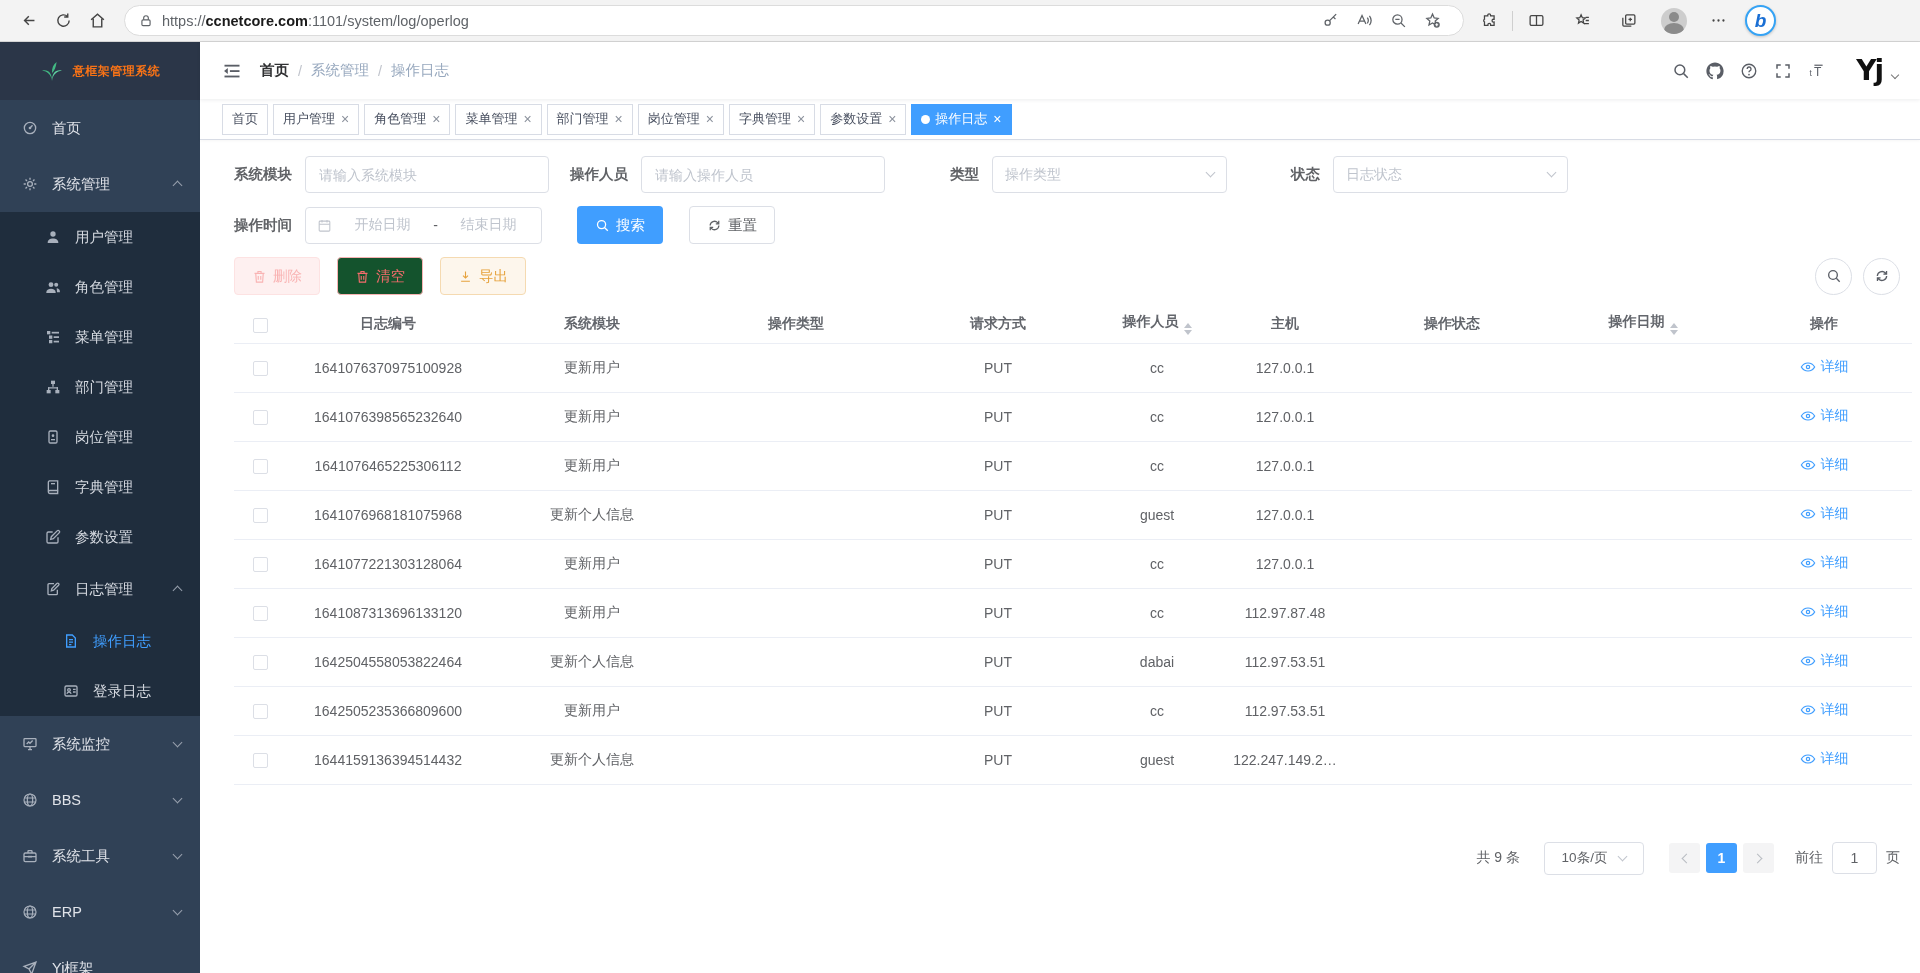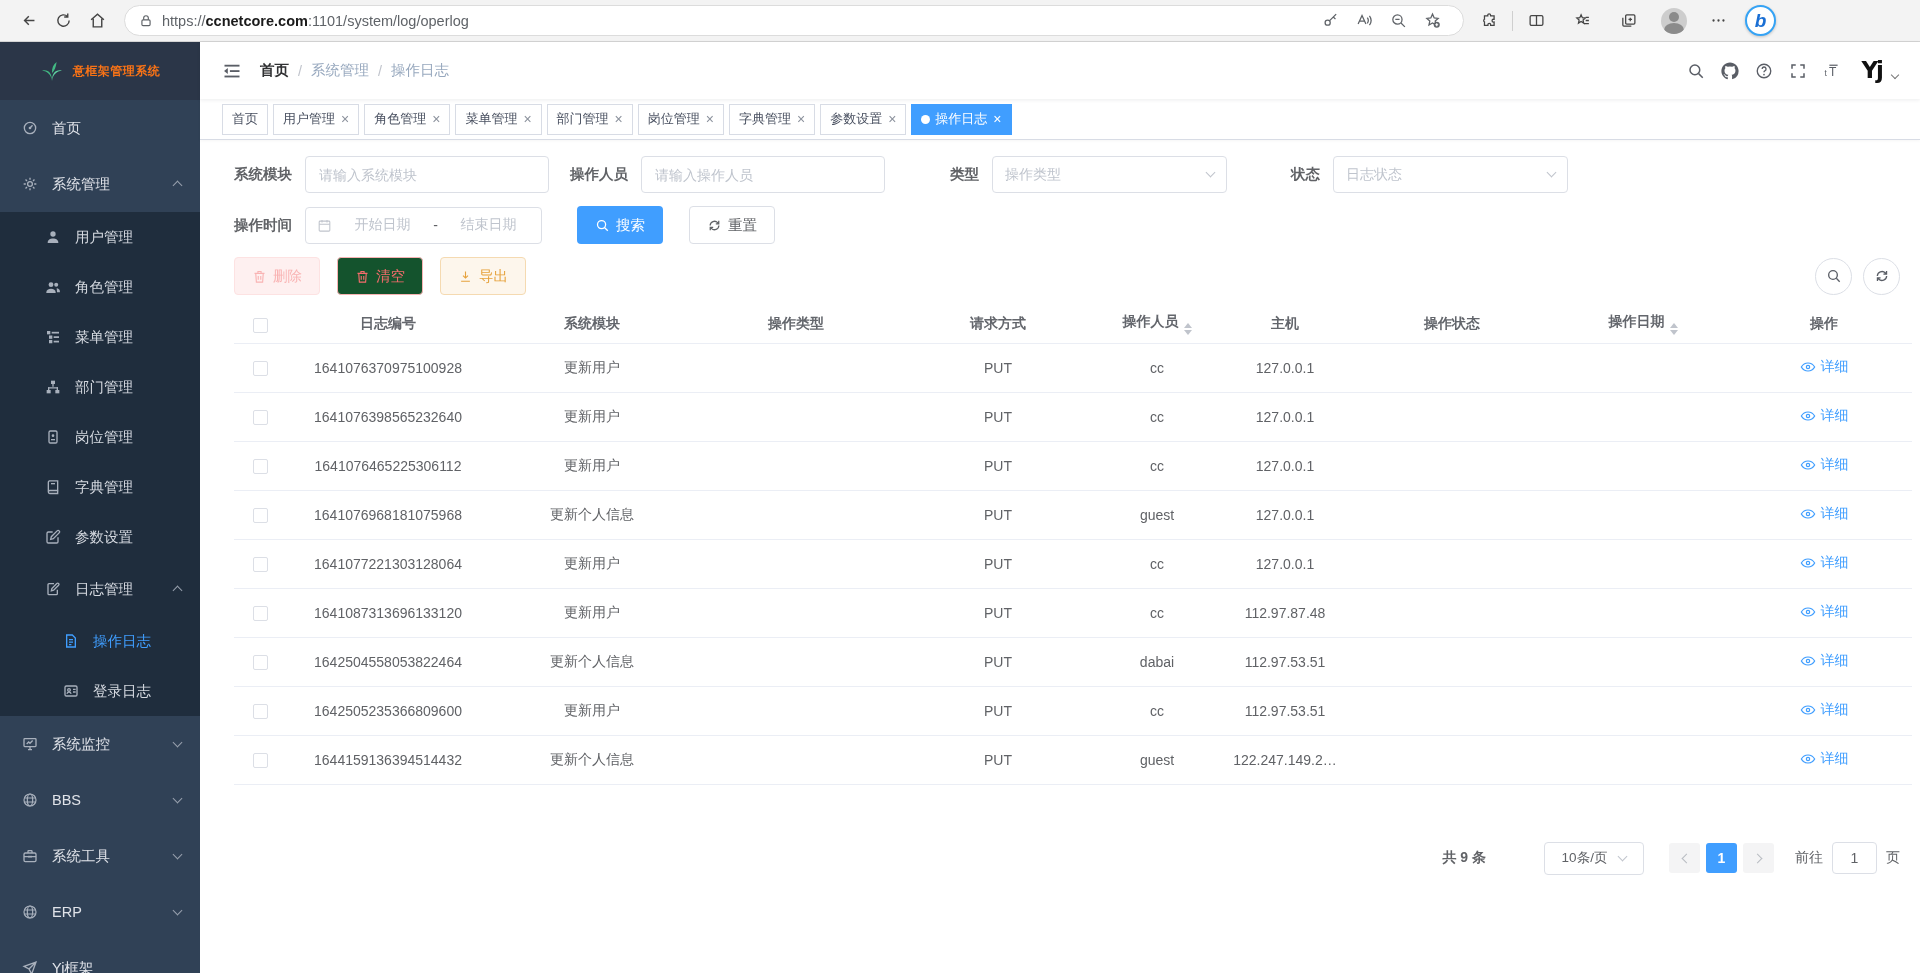--- a/index.html
+++ b/index.html
@@ -47,21 +47,21 @@
   .nav { height:57px; display:flex; align-items:center; padding:0 22px; background:#fff; box-shadow:0 1px 4px rgba(0,21,41,.08); position:relative; z-index:3; }
   .fold { color:#5a5e66; display:flex; cursor:pointer; }
   .fold svg { width:20px; height:20px; }
   .bc { display:flex; align-items:center; margin-left:18px; font-size:14.5px; }
   .bc .first { color:#303133; font-weight:600; }
   .bc .rest { color:#97a8be; }
   .bc-sep { color:#c0c4cc; margin:0 9px; }
   .nav-r { margin-left:auto; display:flex; align-items:center; gap:0; }
   .nico { width:34px; height:34px; display:flex; align-items:center; justify-content:center; color:#5a5e66; cursor:pointer; }
   .nico svg { width:18px; height:18px; }
-  .ylogo { margin-left:12px; font-size:23px; font-weight:900; color:#111; letter-spacing:-2px; line-height:1; cursor:pointer; font-family:"DejaVu Sans",sans-serif; }
+  .ylogo { margin-left:22px; font-size:28px; font-weight:900; color:#111; letter-spacing:-2px; line-height:1; cursor:pointer; font-family:"DejaVu Sans",sans-serif; }
   .ycaret { width:6px; height:6px; border-right:1.4px solid #777; border-bottom:1.4px solid #777; transform:rotate(45deg); margin:8px 0 0 10px; }
 
   
   .tabs { height:41px; display:flex; align-items:center; gap:5px; padding-left:22px; border-bottom:1px solid #d8dce5; background:#fff; box-shadow:0 1px 3px 0 rgba(0,0,0,.04); }
   .tab { height:31px; display:inline-flex; align-items:center; gap:5px; padding:0 9px; border:1px solid #d8dce5; background:#fff; color:#495060; font-size:13px; cursor:pointer; }
   .tab .tabx { font-size:14px; color:#8b919c; line-height:1; margin-left:1px; }
   .tab.active { background:#409eff; border-color:#409eff; color:#fff; }
   .tab.active .tabx { color:#fff; }
   .tabdot { width:9px; height:9px; border-radius:50%; background:#fff; display:inline-block; }
 
@@ -96,22 +96,22 @@
   .grid td { height:49px; font-size:14px; color:#606266; border-bottom:1px solid #ebeef5; text-align:center; white-space:nowrap; overflow:hidden; text-overflow:ellipsis; }
   .cb { width:15px; height:15px; border:1px solid #dcdfe6; border-radius:2px; background:#fff; display:inline-block; vertical-align:middle; cursor:pointer; }
   .sorters { display:inline-flex; flex-direction:column; gap:2px; margin-left:5px; vertical-align:-2px; }
   .car-up { width:0; height:0; border-left:4px solid transparent; border-right:4px solid transparent; border-bottom:5px solid #c0c4cc; }
   .car-dn { width:0; height:0; border-left:4px solid transparent; border-right:4px solid transparent; border-top:5px solid #c0c4cc; }
   .detail { color:#409eff; display:inline-flex; align-items:center; gap:5px; cursor:pointer; }
   .detail svg { width:16px; height:16px; }
 
   
   .pgn { margin-top:57px; display:flex; align-items:center; justify-content:flex-end; font-size:14px; color:#606266; }
-  .ptotal { margin-right:10px;font-weight:bold; }
-  .psel { width:100px; height:33px; border:1px solid #dcdfe6; border-radius:4px; display:flex; align-items:center; justify-content:center; gap:12px; cursor:pointer; margin-right:25px; font-size:13.5px; color:#606266;margin-left:48px; }
+  .ptotal { margin-right:24px; }
+  .psel { width:100px; height:33px; border:1px solid #dcdfe6; border-radius:4px; display:flex; align-items:center; justify-content:center; gap:12px; cursor:pointer; margin-right:25px; font-size:13.5px; color:#606266; }
   .pbtn { width:31px; height:30px; border-radius:3px; background:#f4f4f5; display:flex; align-items:center; justify-content:center; cursor:pointer; }
   .pchev { width:7px; height:7px; border-right:1.6px solid #b8bcc2; border-bottom:1.6px solid #b8bcc2; }
   .pchev.l { transform:rotate(135deg); margin-left:3px; }
   .pchev.r { transform:rotate(-45deg); margin-right:3px; }
   .pnum { width:31px; height:30px; border-radius:3px; background:#409eff; color:#fff; font-weight:600; display:flex; align-items:center; justify-content:center; margin:0 6px; cursor:pointer; }
   .pgoto { margin-left:21px; margin-right:9px; }
   .pinput { width:45px; height:32px; border:1px solid #dcdfe6; border-radius:4px; text-align:center; font-size:14px; color:#606266; outline:none; font-family:inherit; }
   .punit { margin-left:9px; }
 </style>
 </head>

